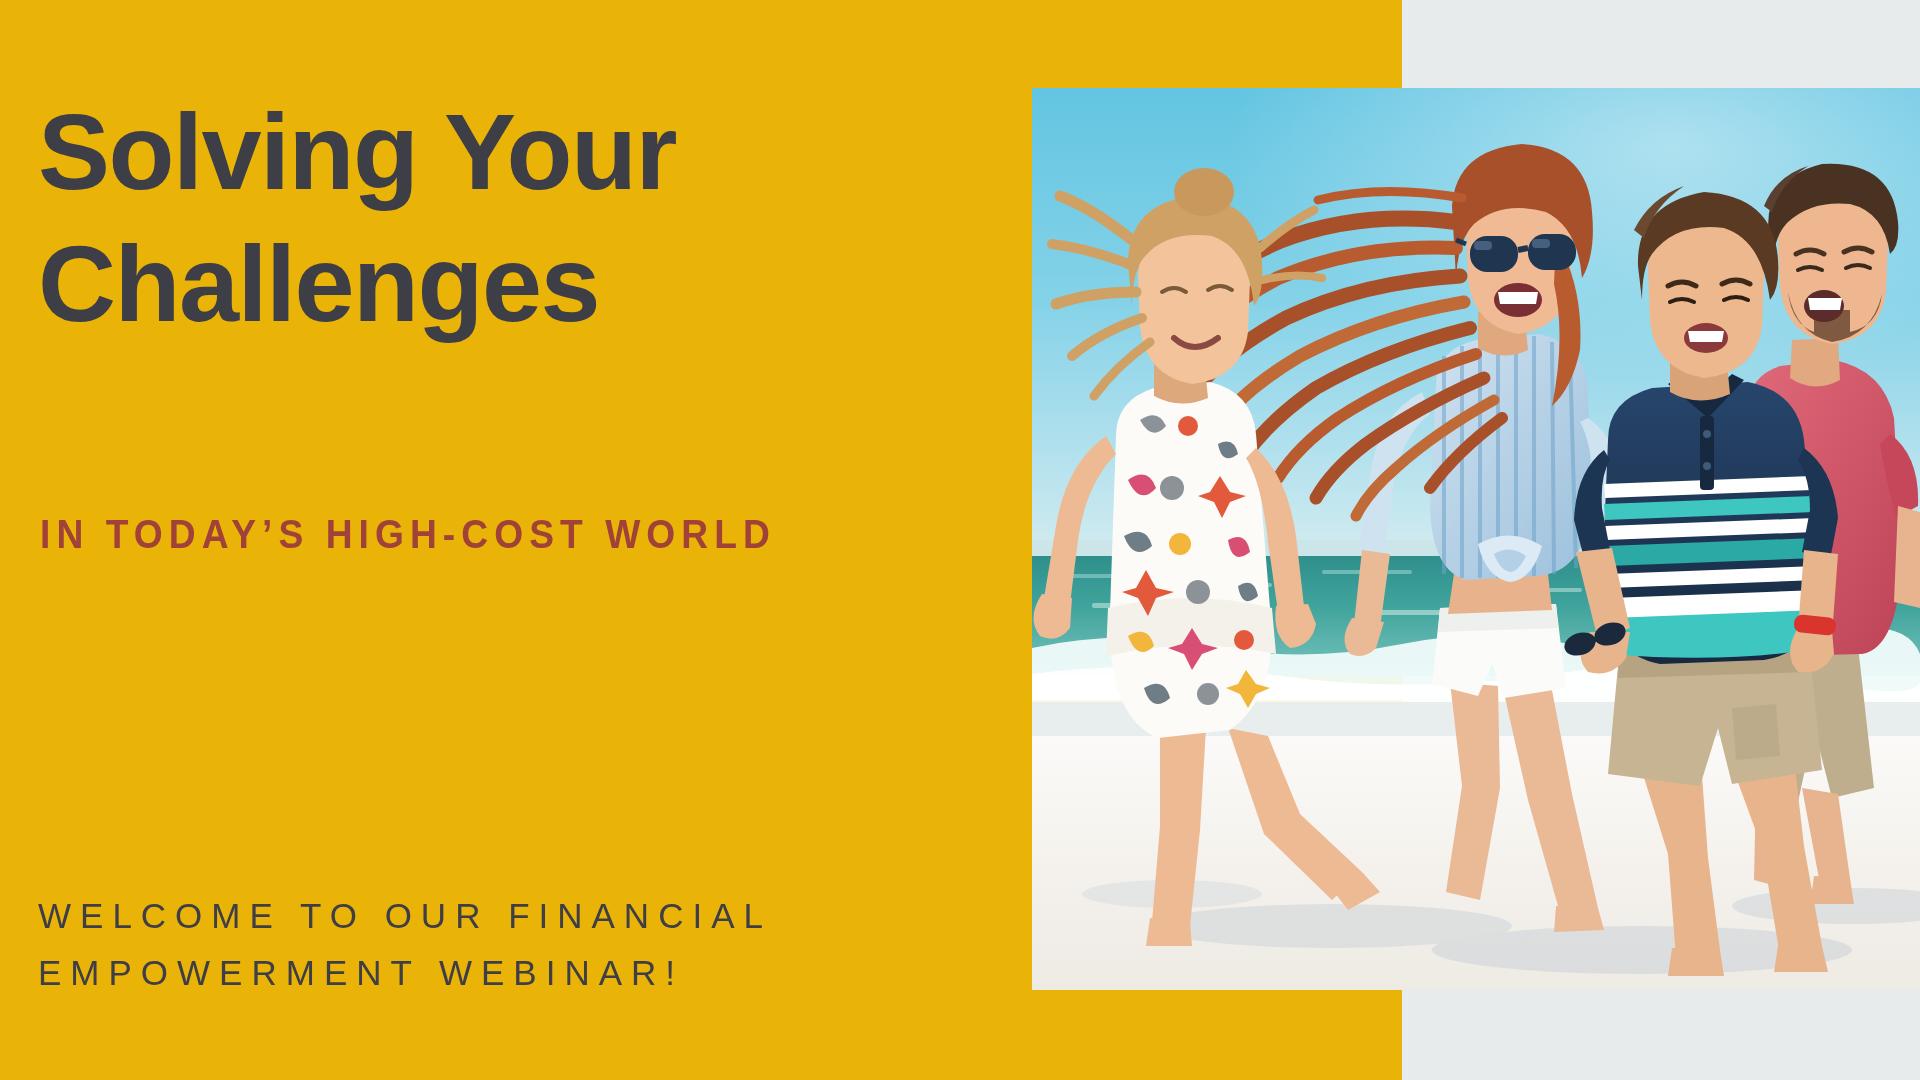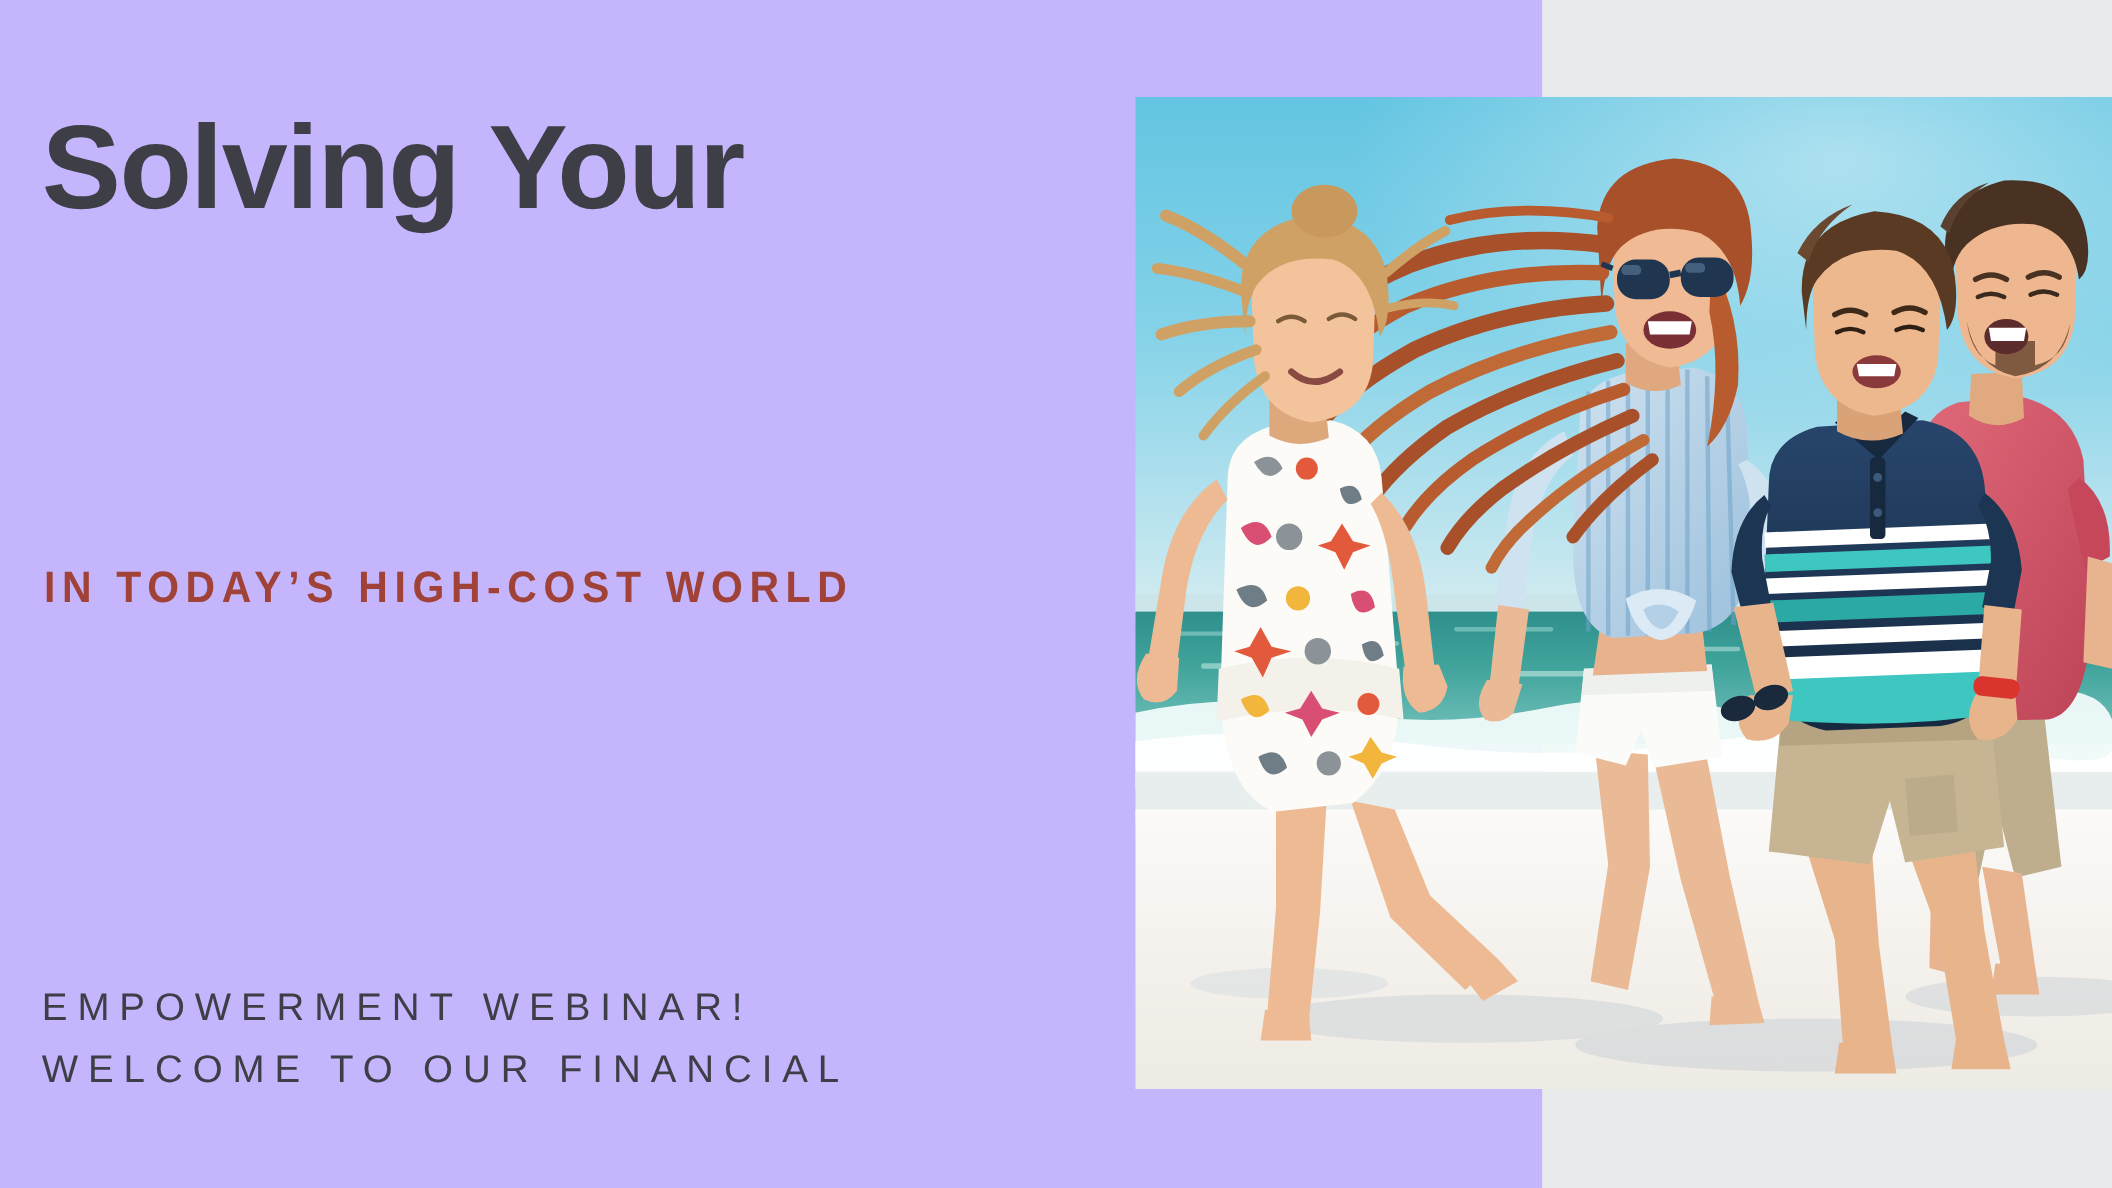--- a/index.html
+++ b/index.html
@@ -10,21 +10,21 @@
   body {
     width: 1920px;
     height: 1080px;
     overflow: hidden;
     font-family: "Liberation Sans", sans-serif;
   }
   .slide {
     position: relative;
     width: 1920px;
     height: 1080px;
-    background: #c4b5fd;
+    background: #eab308;
     overflow: hidden;
   }
 
   
   .grey-panel {
     position: absolute;
     left: 1402px;
     top: 0;
     width: 518px;
     height: 1080px;
@@ -402,24 +402,25 @@
         <path d="M656 243 L692 243 L690 254 L658 254 Z" fill="#ffffff"></path>
       </g>
 
     </svg>
   </div>
 
   <div class="text-col">
 
     <h1 class="headline">
       <span class="hl-line">Solving Your</span>
+      <span class="hl-line">Challenges</span>
     </h1>
 
     <p class="kicker">IN TODAY’S HIGH-COST WORLD</p>
 
     <p class="welcome">
+      <span class="wl-line">WELCOME TO OUR FINANCIAL</span>
       <span class="wl-line">EMPOWERMENT WEBINAR!</span>
-      <span class="wl-line">WELCOME TO OUR FINANCIAL</span>
     </p>
 
   </div>
 
 </div>
 
 </body></html>

